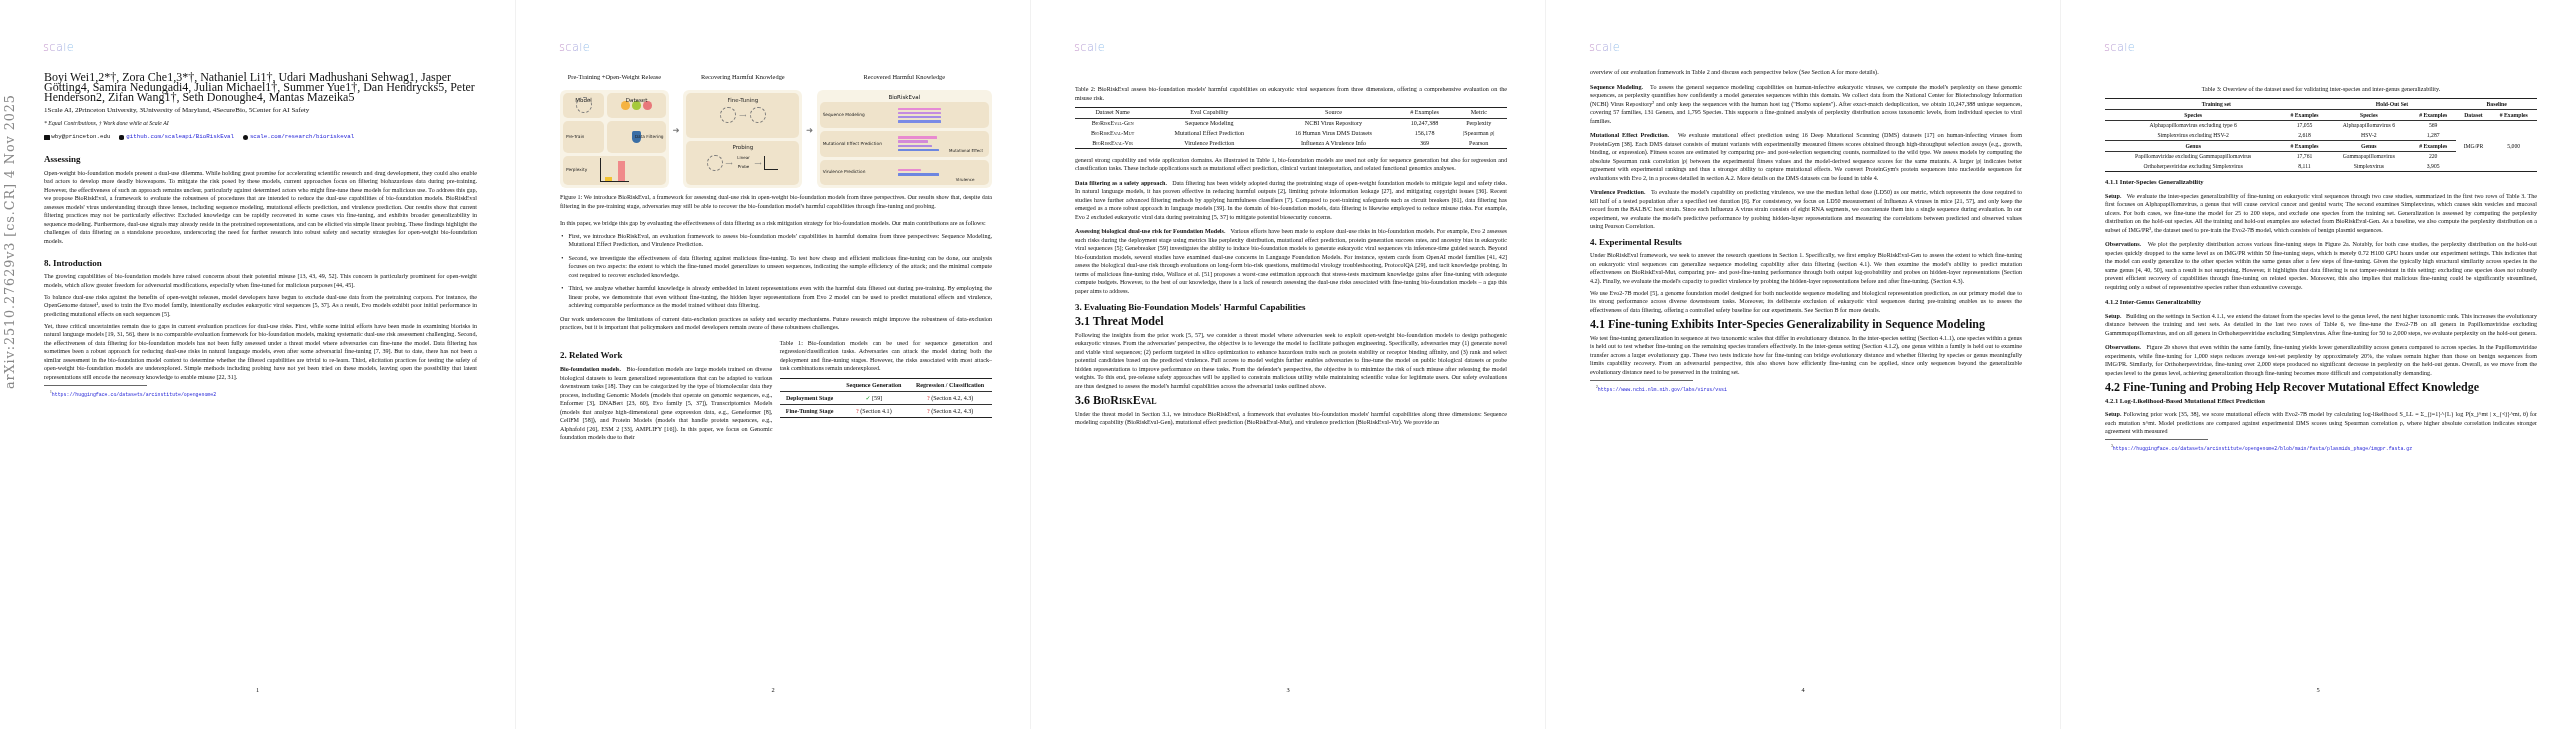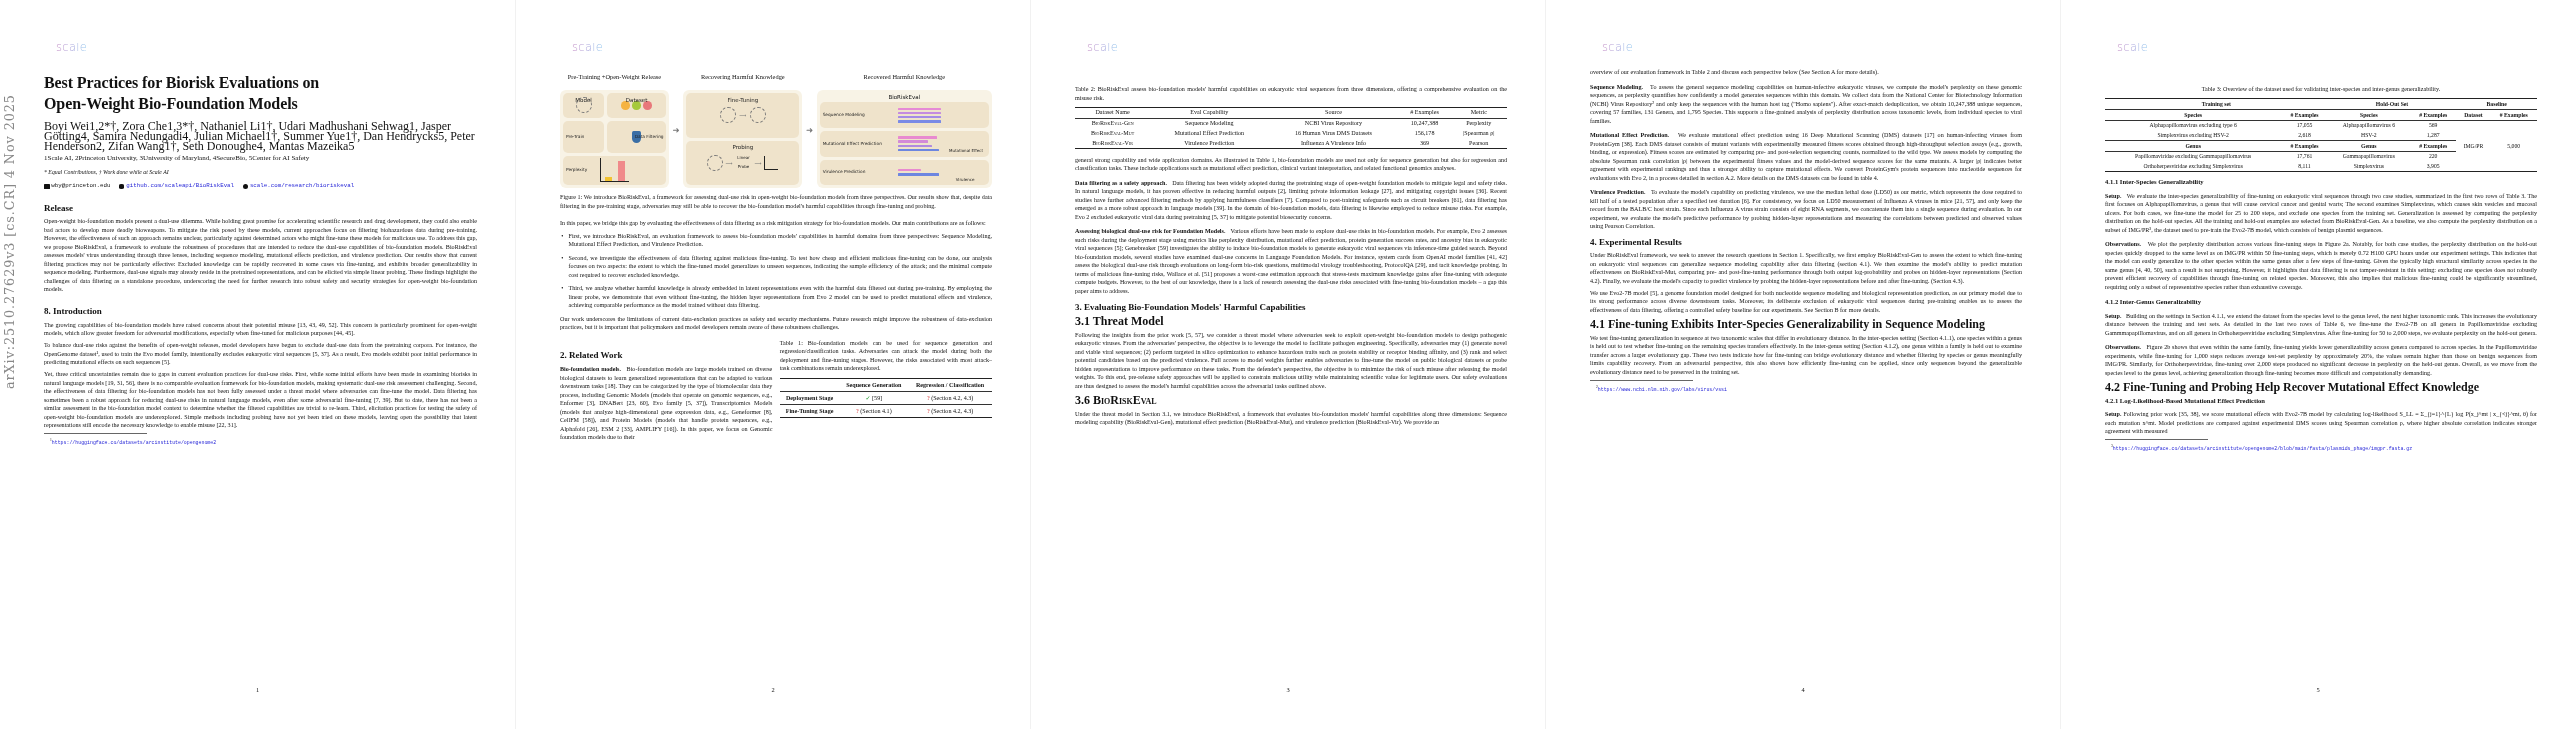--- a/index.html
+++ b/index.html
@@ -5,21 +5,21 @@
   * { box-sizing: border-box; margin: 0; padding: 0; }
   html, body { width: 2576px; height: 729px; background: #ffffff; overflow: hidden; }
   body { font-family: "Liberation Serif", "DejaVu Serif", serif; color: #111; }
   .strip { display: flex; width: 2576px; height: 729px; }
   .page {
     position: relative; width: 515px; height: 729px; background: #fff;
     padding: 0 38px 0 44px; font-size: 6.1px; line-height: 8.5px;
   }
   .page + .page { border-left: 0.6px solid #f1f1f1; }
   .logo {
-    position: absolute; top: 43px; left: 56px; font-family: "DejaVu Sans", sans-serif;
+    position: absolute; top: 43px; left: 43px; font-family: "DejaVu Sans", sans-serif;
     font-size: 11.5px; letter-spacing: 0.3px; font-weight: 300;
     background: linear-gradient(90deg, #c28ac4 0%, #a8a8de 55%, #8fc7ee 100%);
     -webkit-background-clip: text; background-clip: text; color: transparent;
   }
   .content { position: absolute; top: 72px; left: 44px; right: 38px; }
   .pnum { position: absolute; bottom: 0; left: 0; right: 0; top: 686px; text-align: center; font-size: 6.4px; }
   p { text-align: justify; margin-bottom: 3.6px; hyphens: auto; }
   .sc { font-variant: small-caps; }
   .lnk { color: #1f1fd6; }
   .mono { font-family: "Liberation Mono", "DejaVu Sans Mono", monospace; }
@@ -77,42 +77,38 @@
 </style>
 </head>
 <body>
 
 <div class="strip">
 
   <div class="page">
     <div class="logo">scale</div>
     <div class="arxiv">arXiv:2510.27629v3  [cs.CR]  4 Nov 2025</div>
     <div class="content">
-      <h1 class="title">
-        <span>Best Practices for Biorisk Evaluations on</span><br>
-        <span>Open-Weight Bio-Foundation Models</span>
-      </h1>
       <div class="authors">Boyi Wei1,2*†, Zora Che1,3*†, Nathaniel Li1†, Udari Madhushani Sehwag1, Jasper Götting4, Samira Nedungadi4, Julian Michael1†, Summer Yue1†, Dan Hendrycks5, Peter Henderson2, Zifan Wang1†, Seth Donoughe4, Mantas Mazeika5</div>
       <div class="affil">1Scale AI, 2Princeton University, 3University of Maryland, 4SecureBio, 5Center for AI Safety</div>
       <div class="note">* Equal Contributions, † Work done while at Scale AI</div>
       <div class="contacts">
         <span class="c">
           <span class="ico"></span>
           <span class="mono">wby@princeton.edu</span>
         </span>
         <span class="c">
           <span class="ico db"></span>
           <span class="mono lnk">github.com/scaleapi/BioRiskEval</span>
         </span>
         <span class="c">
           <span class="ico globe"></span>
           <span class="mono lnk">scale.com/research/bioriskeval</span>
         </span>
       </div>
-      <h2>Release</h2>
+      <h2>Assessing</h2>
       <p>Open-weight bio-foundation models present a dual-use dilemma. While holding great promise for accelerating scientific research and drug development, they could also enable bad actors to develop more deadly bioweapons. To mitigate the risk posed by these models, current approaches focus on filtering biohazardous data during pre-training. However, the effectiveness of such an approach remains unclear, particularly against determined actors who might fine-tune these models for malicious use. To address this gap, we propose BioRiskEval, a framework to evaluate the robustness of procedures that are intended to reduce the dual-use capabilities of bio-foundation models. BioRiskEval assesses models' virus understanding through three lenses, including sequence modeling, mutational effects prediction, and virulence prediction. Our results show that current filtering practices may not be particularly effective: Excluded knowledge can be rapidly recovered in some cases via fine-tuning, and exhibits broader generalizability in sequence modeling. Furthermore, dual-use signals may already reside in the pretrained representations, and can be elicited via simple linear probing. These findings highlight the challenges of data filtering as a standalone procedure, underscoring the need for further research into robust safety and security strategies for open-weight bio-foundation models.</p>
       <h2 style="margin-top:13.4px">8.  Introduction</h2>
       <p>The growing capabilities of bio-foundation models have raised concerns about their potential misuse [13, 43, 49, 52]. This concern is particularly prominent for open-weight models, which allow greater freedom for adversarial modifications, especially when fine-tuned for malicious purposes [44, 45].</p>
       <p>To balance dual-use risks against the benefits of open-weight releases, model developers have begun to exclude dual-use data from the pretraining corpora. For instance, the OpenGenome dataset¹, used to train the Evo model family, intentionally excludes eukaryotic viral sequences [5, 37]. As a result, Evo models exhibit poor initial performance in predicting mutational effects on such sequences [5].</p>
       <p>Yet, three critical uncertainties remain due to gaps in current evaluation practices for dual-use risks. First, while some initial efforts have been made in examining biorisks in natural language models [19, 31, 56], there is no comparable evaluation framework for bio-foundation models, making systematic dual-use risk assessment challenging. Second, the effectiveness of data filtering for bio-foundation models has not been fully assessed under a threat model where adversaries can fine-tune the model. Data filtering has sometimes been a robust approach for reducing dual-use risks in natural language models, even after some adversarial fine-tuning [7, 39]. But to date, there has not been a similar assessment in the bio-foundation model context to determine whether the filtered capabilities are trivial to re-learn. Third, elicitation practices for testing the safety of open-weight bio-foundation models are underexplored. Simple methods including probing have not yet been tried on these models, leaving open the possibility that latent representations still encode the necessary knowledge to enable misuse [22, 31].</p>
       <div class="footrule"></div>
       <div class="fn">
         <sup>1</sup><span class="mono lnk">https://huggingface.co/datasets/arcinstitute/opengenome2</span>
       </div>
     </div>

